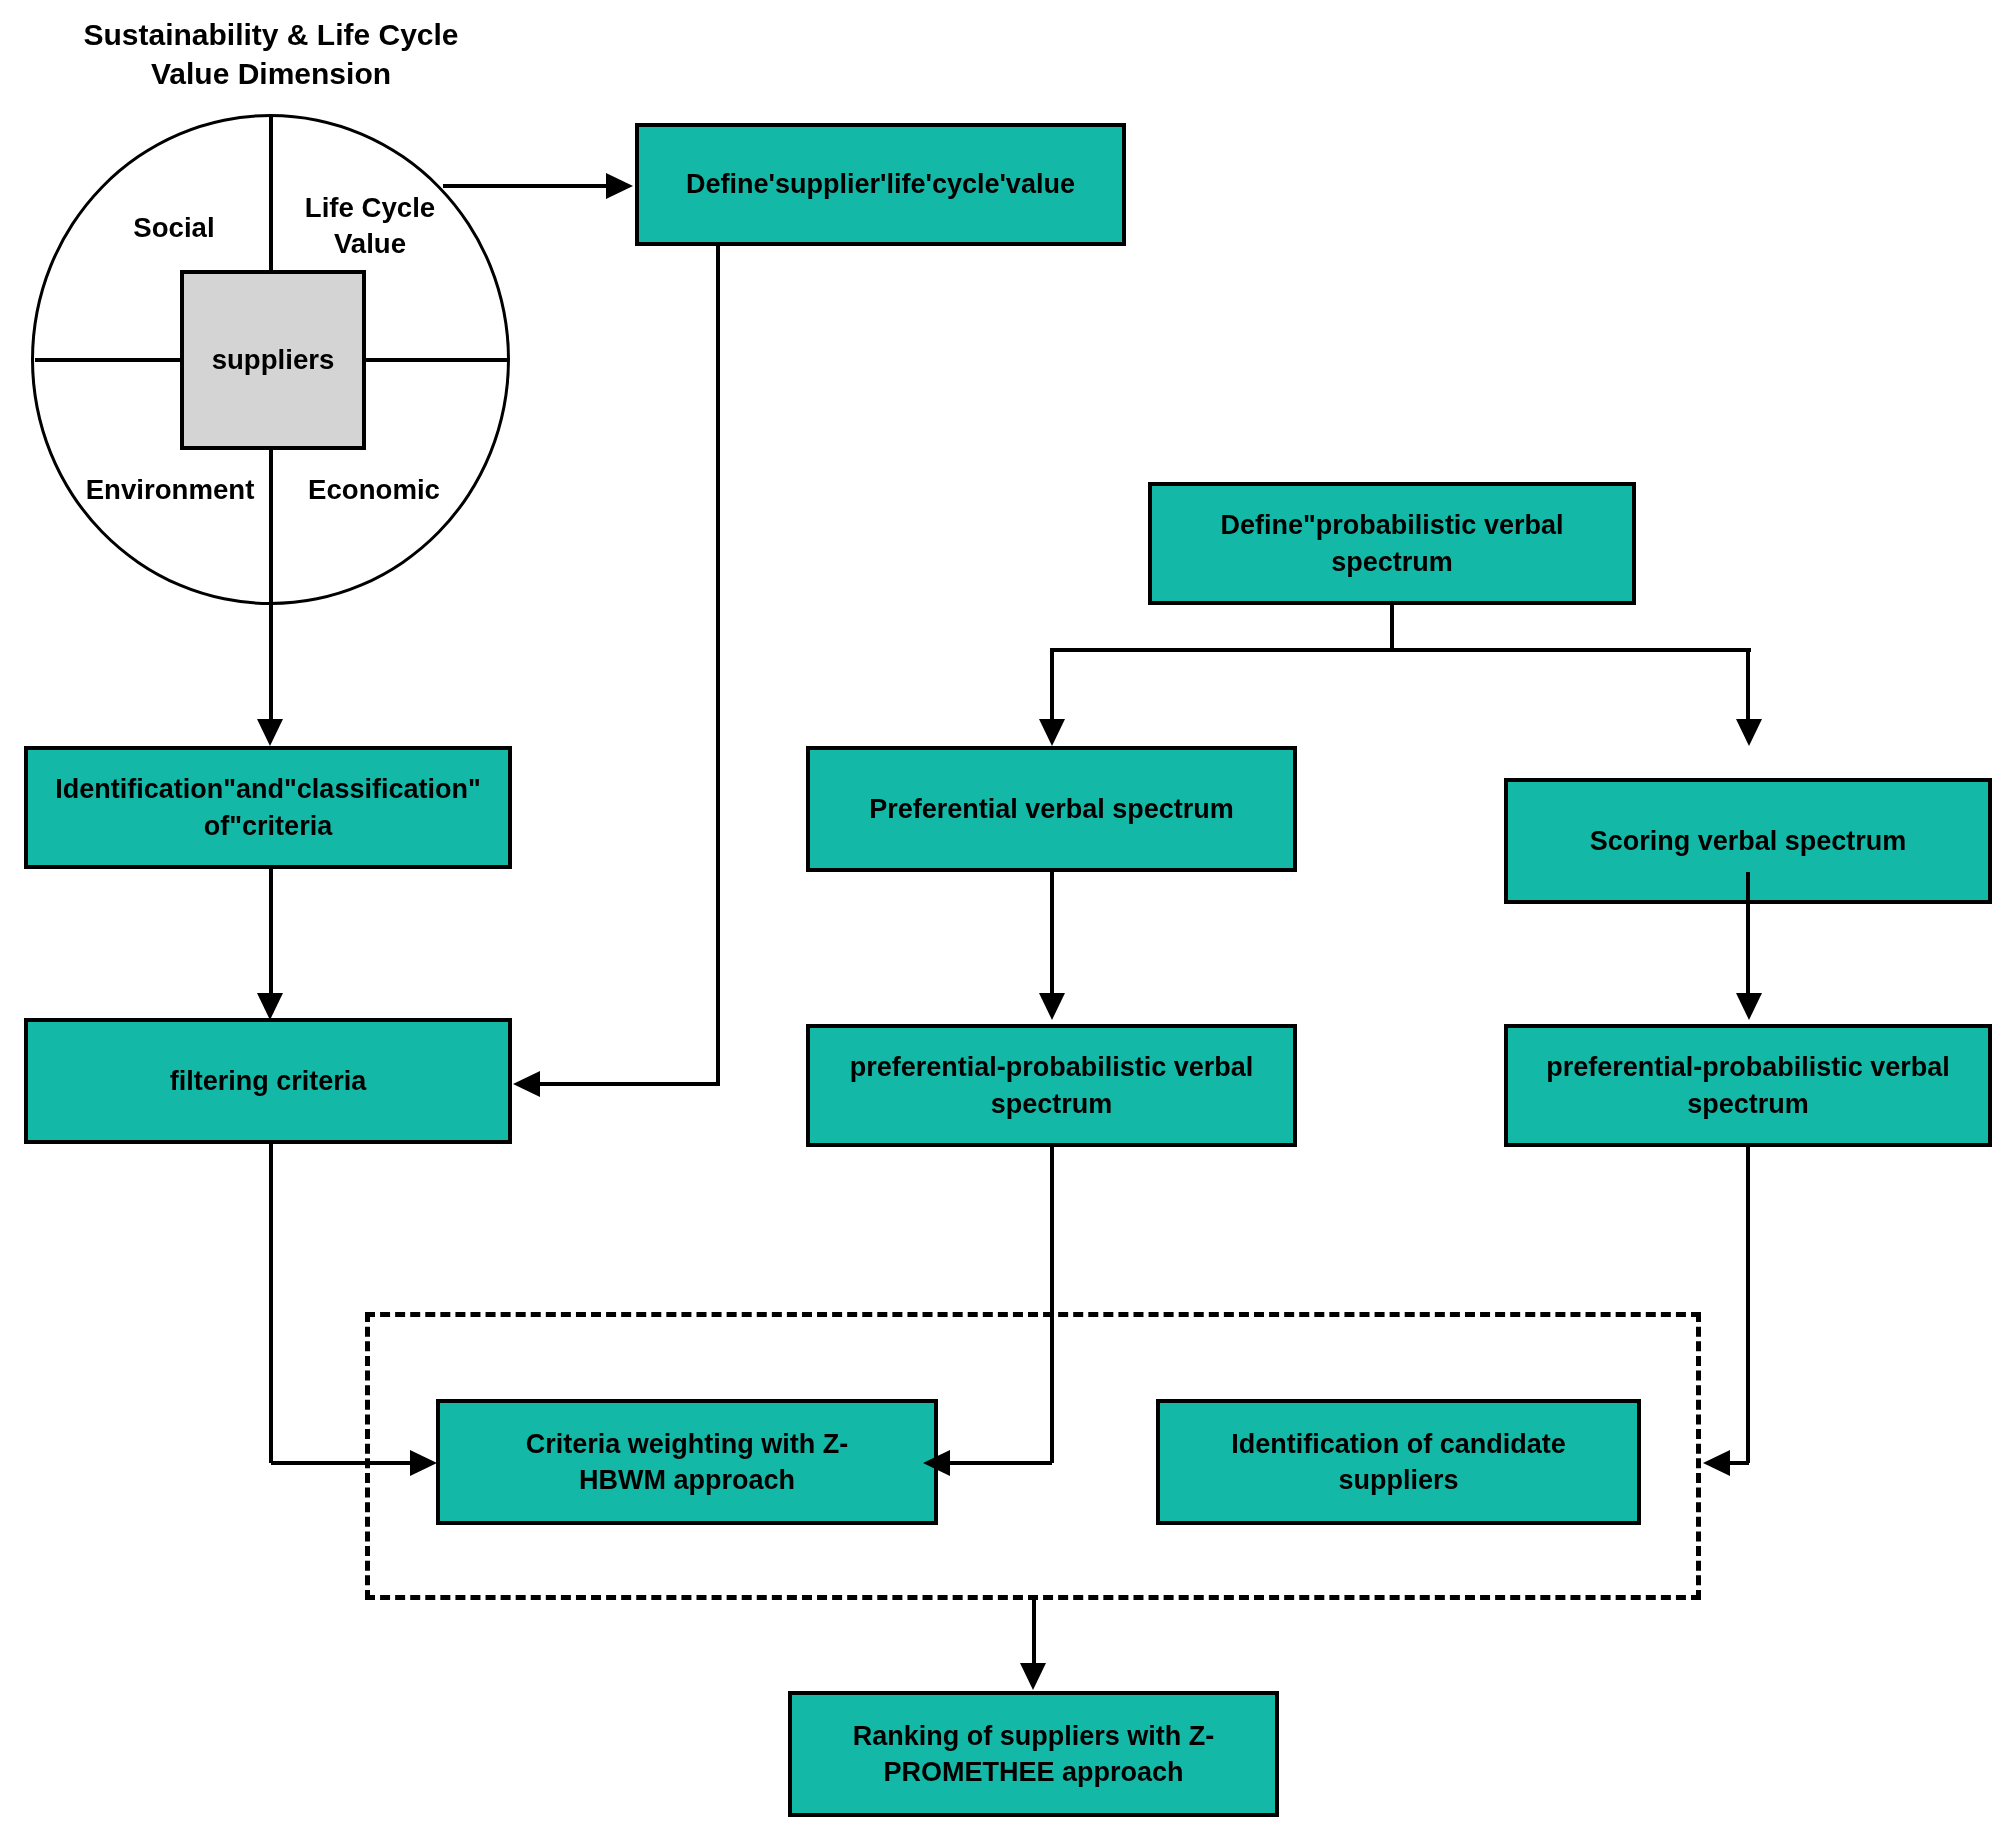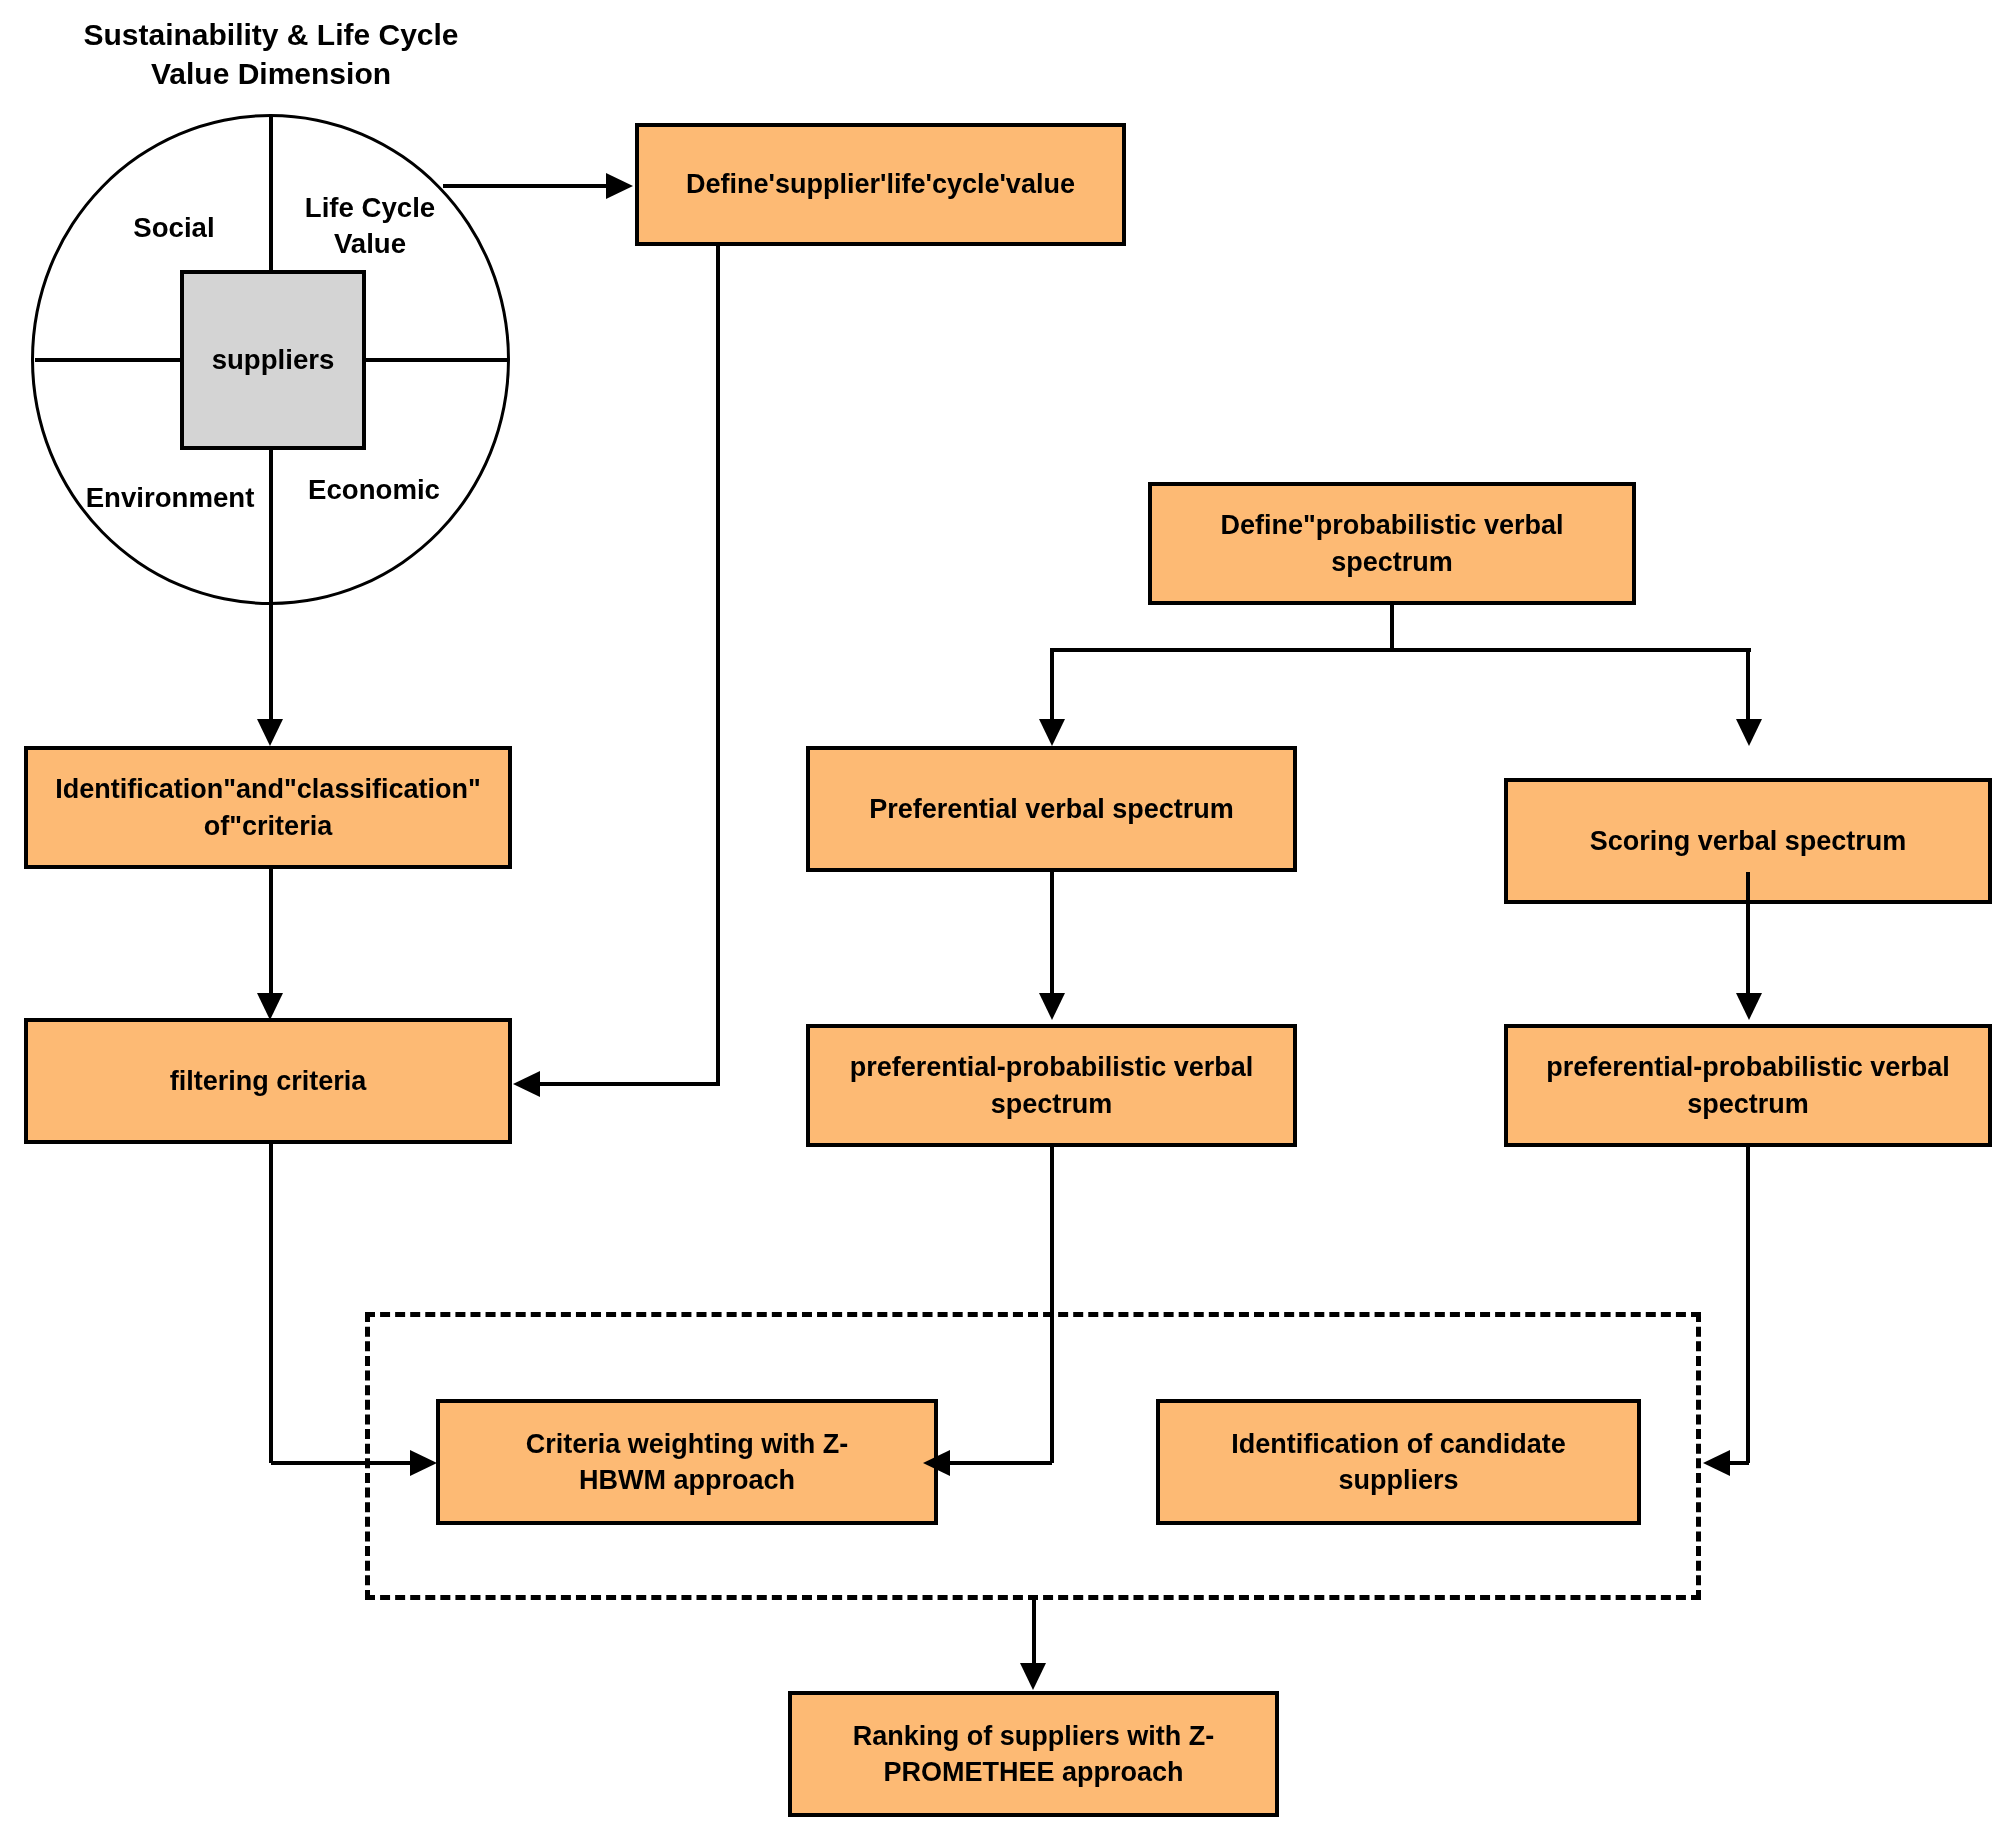--- a/index.html
+++ b/index.html
@@ -11,21 +11,21 @@
     font-family:"Liberation Sans",sans-serif;
     font-weight:bold;
     color:#000;
     overflow:hidden;
     border-radius:10px;
   }
   .box{
     position:absolute;
     box-sizing:border-box;
     border:4.8px solid #000;
-    background:#fdba74;
+    background:#14b8a6;
     display:flex;
     align-items:center;
     justify-content:center;
     text-align:center;
     font-size:27px;
     line-height:1.35;
     white-space:pre;
   }
   .dashed-rect{
     position:absolute;
@@ -86,21 +86,21 @@
   <div class="vline" style="left:269px;top:115px;width:4.2px;height:604px;"></div>
   <div class="ah ah-d" style="left:257px;top:719px;"></div>
 
   <div class="suppliers-box" style="left:180px;top:270px;width:186px;height:180px;">
     <span>suppliers</span>
   </div>
 
   <div class="vlabel" style="left:174px;top:228px;">Social</div>
   <div class="vlabel" style="left:370px;top:226px;">Life Cycle
 Value</div>
-  <div class="vlabel" style="left:170px;top:490px;margin-top:8px;">Environment</div>
+  <div class="vlabel" style="left:170px;top:490px;">Environment</div>
   <div class="vlabel" style="left:374px;top:490px;">Economic</div>
 
   <div class="hline" style="left:443px;top:184px;width:168px;height:4.2px;"></div>
   <div class="ah ah-r" style="left:606px;top:173px;"></div>
 
   <div class="box" style="left:635px;top:123px;width:491px;height:123px;">Define'supplier'life'cycle'value</div>
 
   <div class="box" style="left:24px;top:746px;width:488px;height:123px;">Identification"and"classification"
 of"criteria</div>
 

